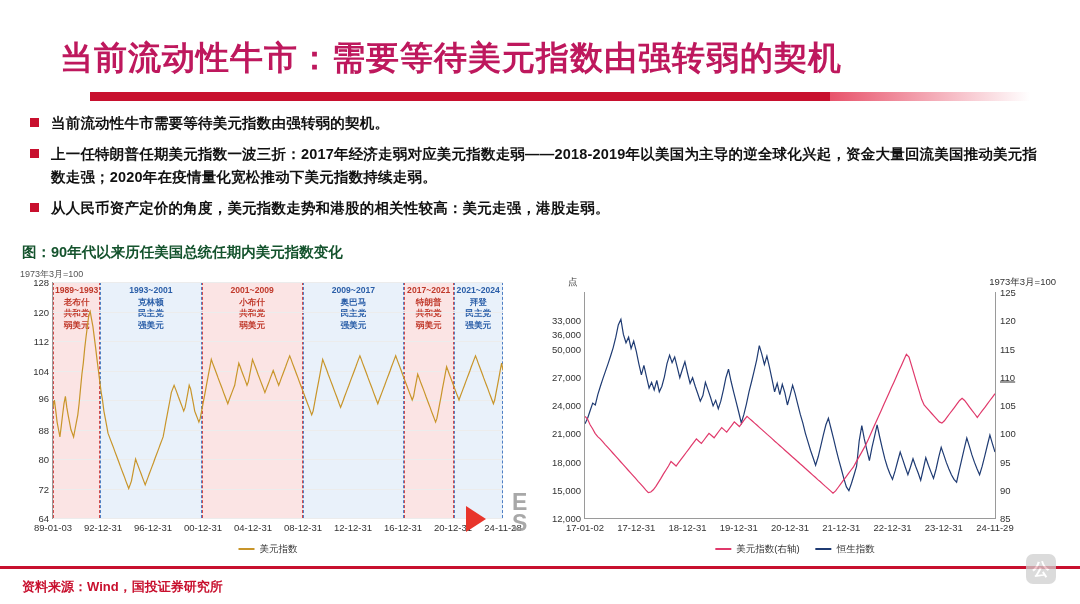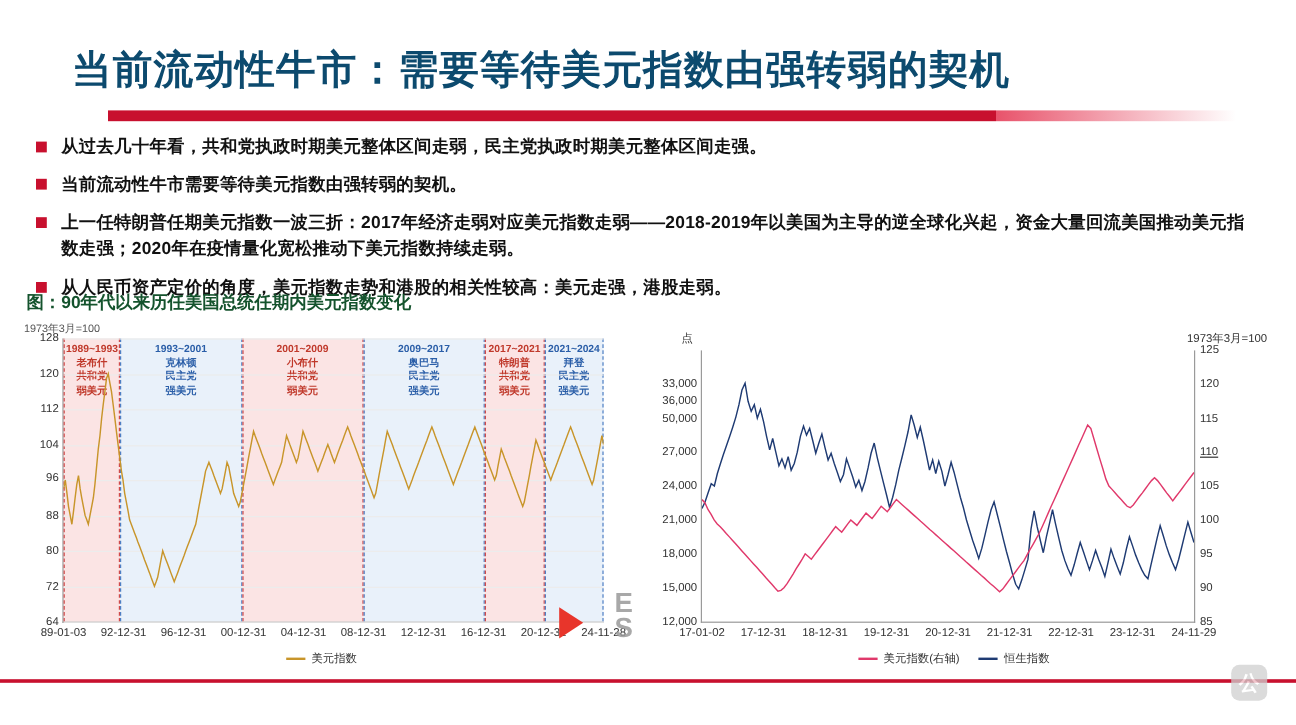--- a/index.html
+++ b/index.html
@@ -7,21 +7,21 @@
     width:1080px;height:604px;
     background:#ffffff;
     font-family:"Liberation Sans","DejaVu Sans",sans-serif;
     position:relative;overflow:hidden;
   }
   .slide{position:absolute;inset:0;}
 
   
   .title{
     position:absolute;left:60px;top:36px;
-    font-size:33px;font-weight:bold;color:#0c4a6e;
+    font-size:33px;font-weight:bold;color:#be185d;
     letter-spacing:1px;white-space:nowrap;text-align:center;
   }
   .title-rule{
     position:absolute;left:90px;top:92px;width:740px;height:9px;
     background:#c8102e;
   }
   .title-rule-fade{
     position:absolute;left:830px;top:92px;width:200px;height:9px;
     background:linear-gradient(to right,#e8536b,#ffffff);
   }
@@ -103,24 +103,20 @@
 </head>
 <body>
 
 <div class="slide">
 
   <div class="title">当前流动性牛市：需要等待美元指数由强转弱的契机</div>
   <div class="title-rule"></div>
   <div class="title-rule-fade"></div>
 
   <div class="bullets">
-    <div class="bullet">
-      <span class="sq"></span>
-      <span class="txt">从过去几十年看，共和党执政时期美元整体区间走弱，民主党执政时期美元整体区间走强。</span>
-    </div>
     <div class="bullet">
       <span class="sq"></span>
       <span class="txt">当前流动性牛市需要等待美元指数由强转弱的契机。</span>
     </div>
     <div class="bullet">
       <span class="sq"></span>
       <span class="txt" style="width:1000px">上一任特朗普任期美元指数一波三折：2017年经济走弱对应美元指数走弱——2018-2019年以美国为主导的逆全球化兴起，资金大量回流美国推动美元指数走强；2020年在疫情量化宽松推动下美元指数持续走弱。</span>
     </div>
     <div class="bullet">
       <span class="sq"></span>
@@ -232,17 +228,20 @@
     </div>
   </div>
 
   <div class="arrow"></div>
   <div class="es-mark">
     <div>E</div>
     <div>S</div>
   </div>
 
   <div class="footer-rule"></div>
+  <div class="source">
+    <span>资料来源：</span><span>Wind，</span><span class="inst">国投证券研究所</span>
+  </div>
 
   <div class="wm">
     <span class="wm-badge">公</span>
   </div>
 </div>
 
 </body></html>

